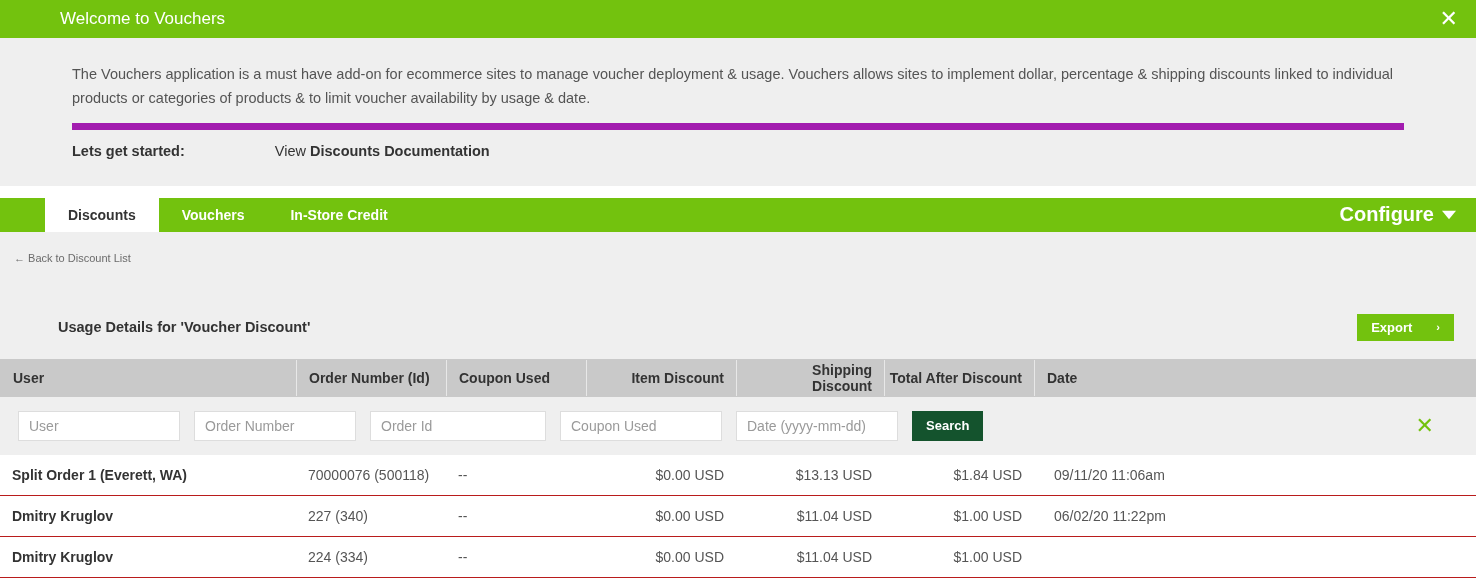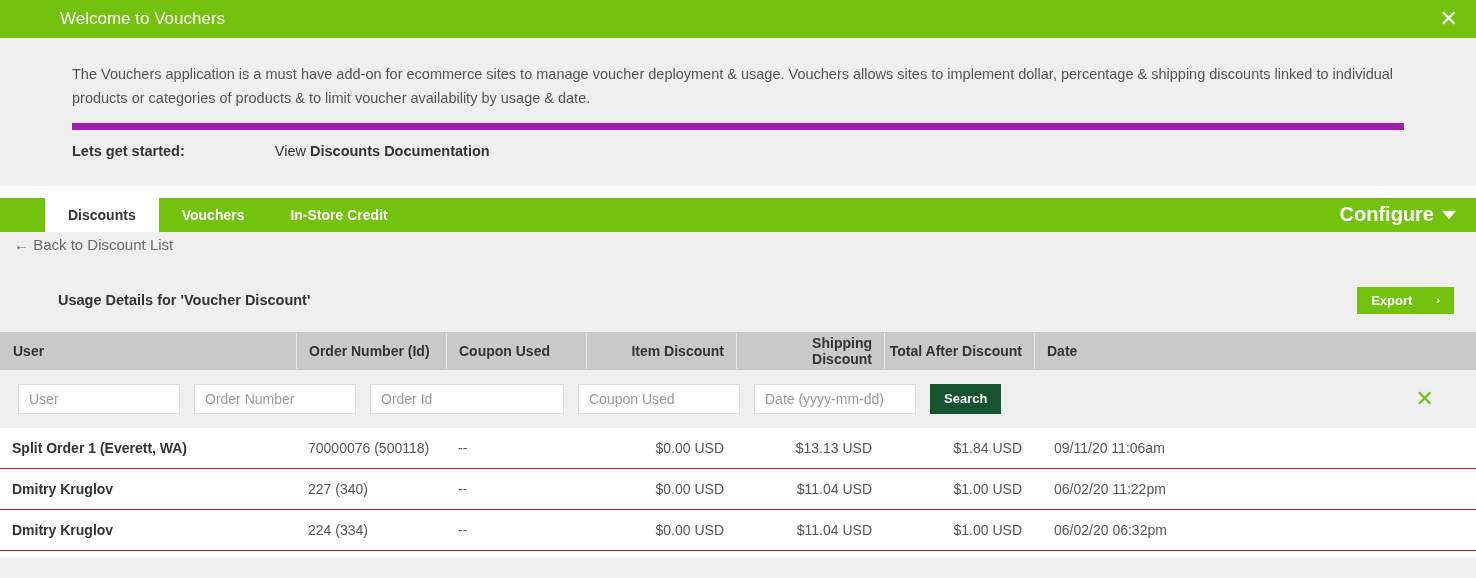--- a/index.html
+++ b/index.html
@@ -84,22 +84,22 @@
       gap: 8px;
       font-weight: 600;
       font-size: 20px;
       cursor: pointer;
     }
     .configure svg { width: 14px; height: 14px; fill:#fff; }
 
     .back-link {
       background: #efefef;
       color: #6b6b6b;
-      font-size: 15px;
-      padding: 4px 14px;
+      font-size: 11px;
+      padding: 20px 14px;
     }
 
     .details-bar {
       background: #efefef;
       display: flex;
       align-items: center;
       justify-content: space-between;
       padding: 30px 22px 18px 58px;
     }
     .details-title {
@@ -160,21 +160,21 @@
       border: 1px solid #ddd;
       background:#fff;
       height: 30px;
       padding: 0 10px;
       font-size: 14px;
       color:#333;
     }
     .search-row input::placeholder { color:#9a9a9a; }
     .in-user   { width: 162px; }
     .in-onum   { width: 162px; }
-    .in-oid    { width: 194px; }
+    .in-oid    { width: 176px; }
     .in-coupon { width: 162px; }
     .in-date   { width: 162px; }
     .search-btn {
       background:#14532d;
       color:#fff;
       border:none;
       height:30px;
       padding: 0 14px;
       font-size:13px;
       font-weight:600;
@@ -292,17 +292,16 @@
       <div class="col-total">$1.00 USD</div>
       <div class="col-date">06/02/20 11:22pm</div>
     </div>
     <div class="data-row">
       <div class="col-user">Dmitry Kruglov</div>
       <div class="col-order">224 (334)</div>
       <div class="col-coupon">--</div>
       <div class="col-item">$0.00 USD</div>
       <div class="col-ship">$11.04 USD</div>
       <div class="col-total">$1.00 USD</div>
-      <div class="col-date">06/02/20 06:32pm</div>
     </div>
   </div>
 
 <div class="below-pad"></div>
 
 </body></html>

